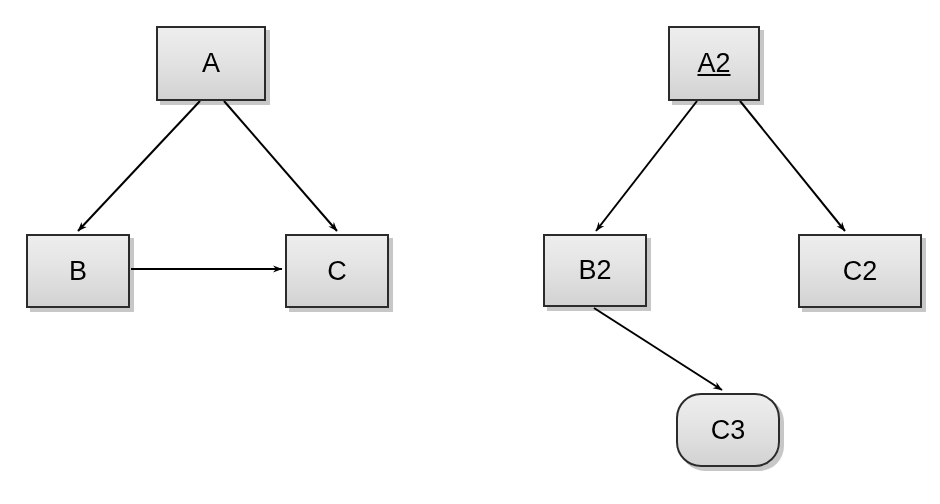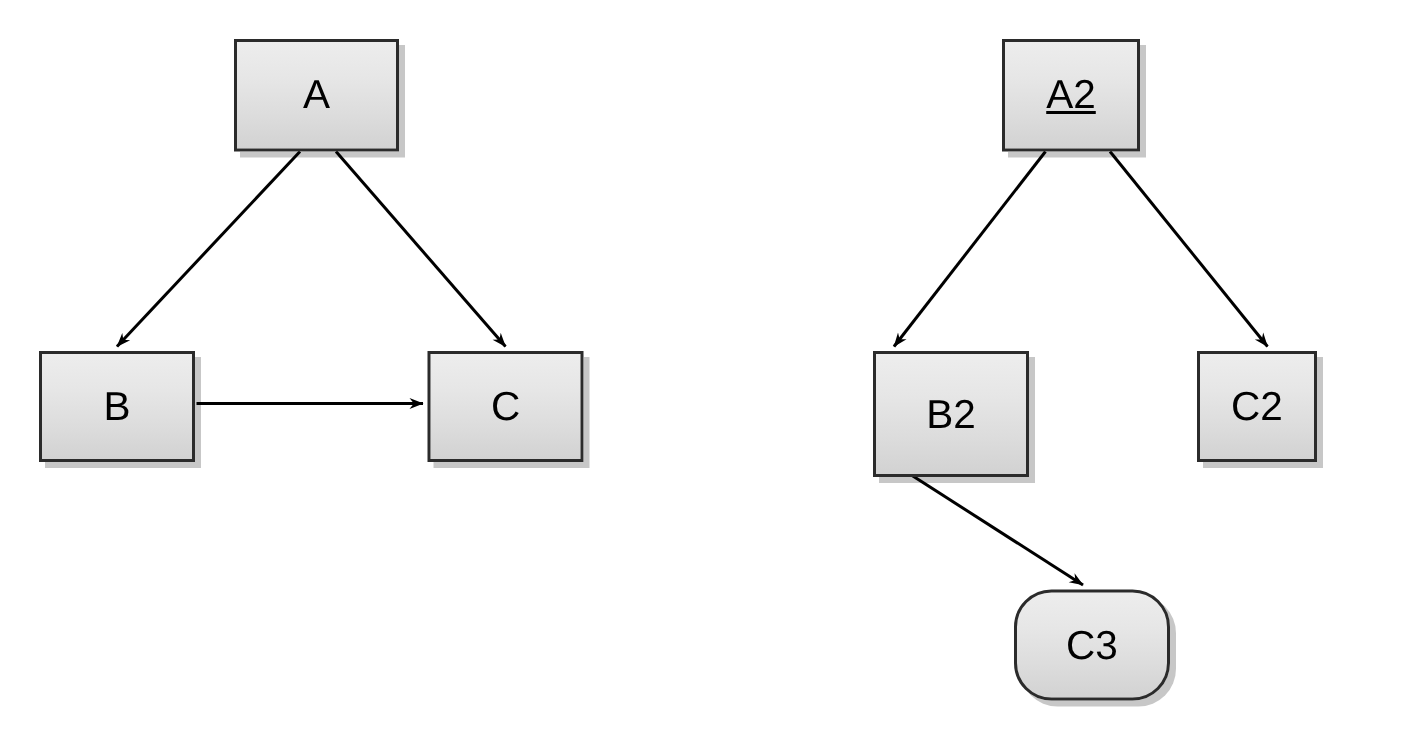--- a/index.html
+++ b/index.html
@@ -76,24 +76,24 @@
       </div>
       <div class="node" style="left: 26px; top: 234px; width: 104px; height: 74px;">
         <span class="node-label">B</span>
       </div>
       <div class="node" style="left: 285px; top: 234px; width: 104px; height: 74px;">
         <span class="node-label">C</span>
       </div>
       <div class="node" style="left: 668px; top: 26px; width: 92px; height: 75px; text-decoration: underline;">
         <span class="node-label">A2</span>
       </div>
-      <div class="node" style="left: 543px; top: 234px; width: 104px; height: 84px; margin-left: 39px;">
+      <div class="node" style="left: 543px; top: 234px; width: 104px; height: 73px;">
         <span class="node-label">B2</span>
       </div>
-      <div class="node" style="left: 798px; top: 234px; width: 80px; height: 74px;">
+      <div class="node" style="left: 798px; top: 234px; width: 124px; height: 74px;">
         <span class="node-label">C2</span>
       </div>
       <div class="node" style="left: 676px; top: 393px; width: 104px; height: 74px; border-radius: 25px;">
         <span class="node-label">C3</span>
       </div>
     </div>
 
 </div>
 
 </body></html>

